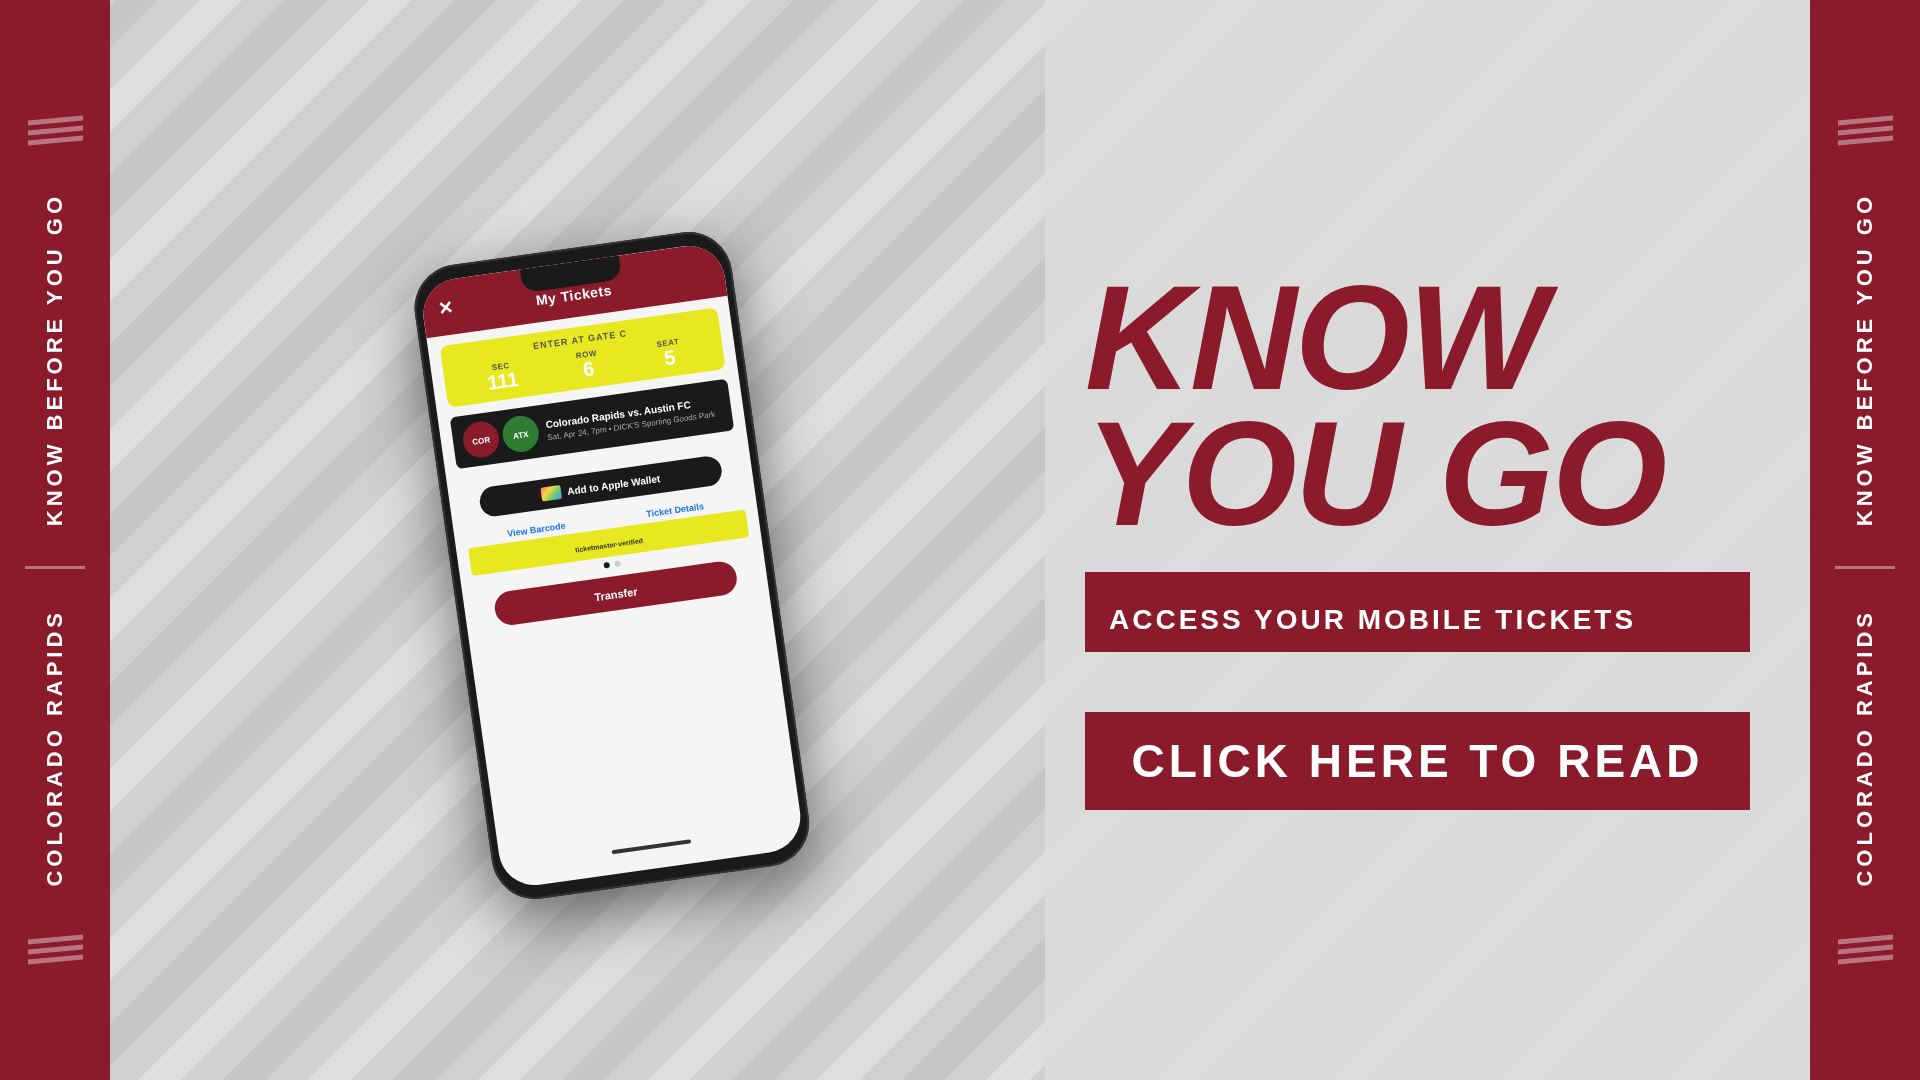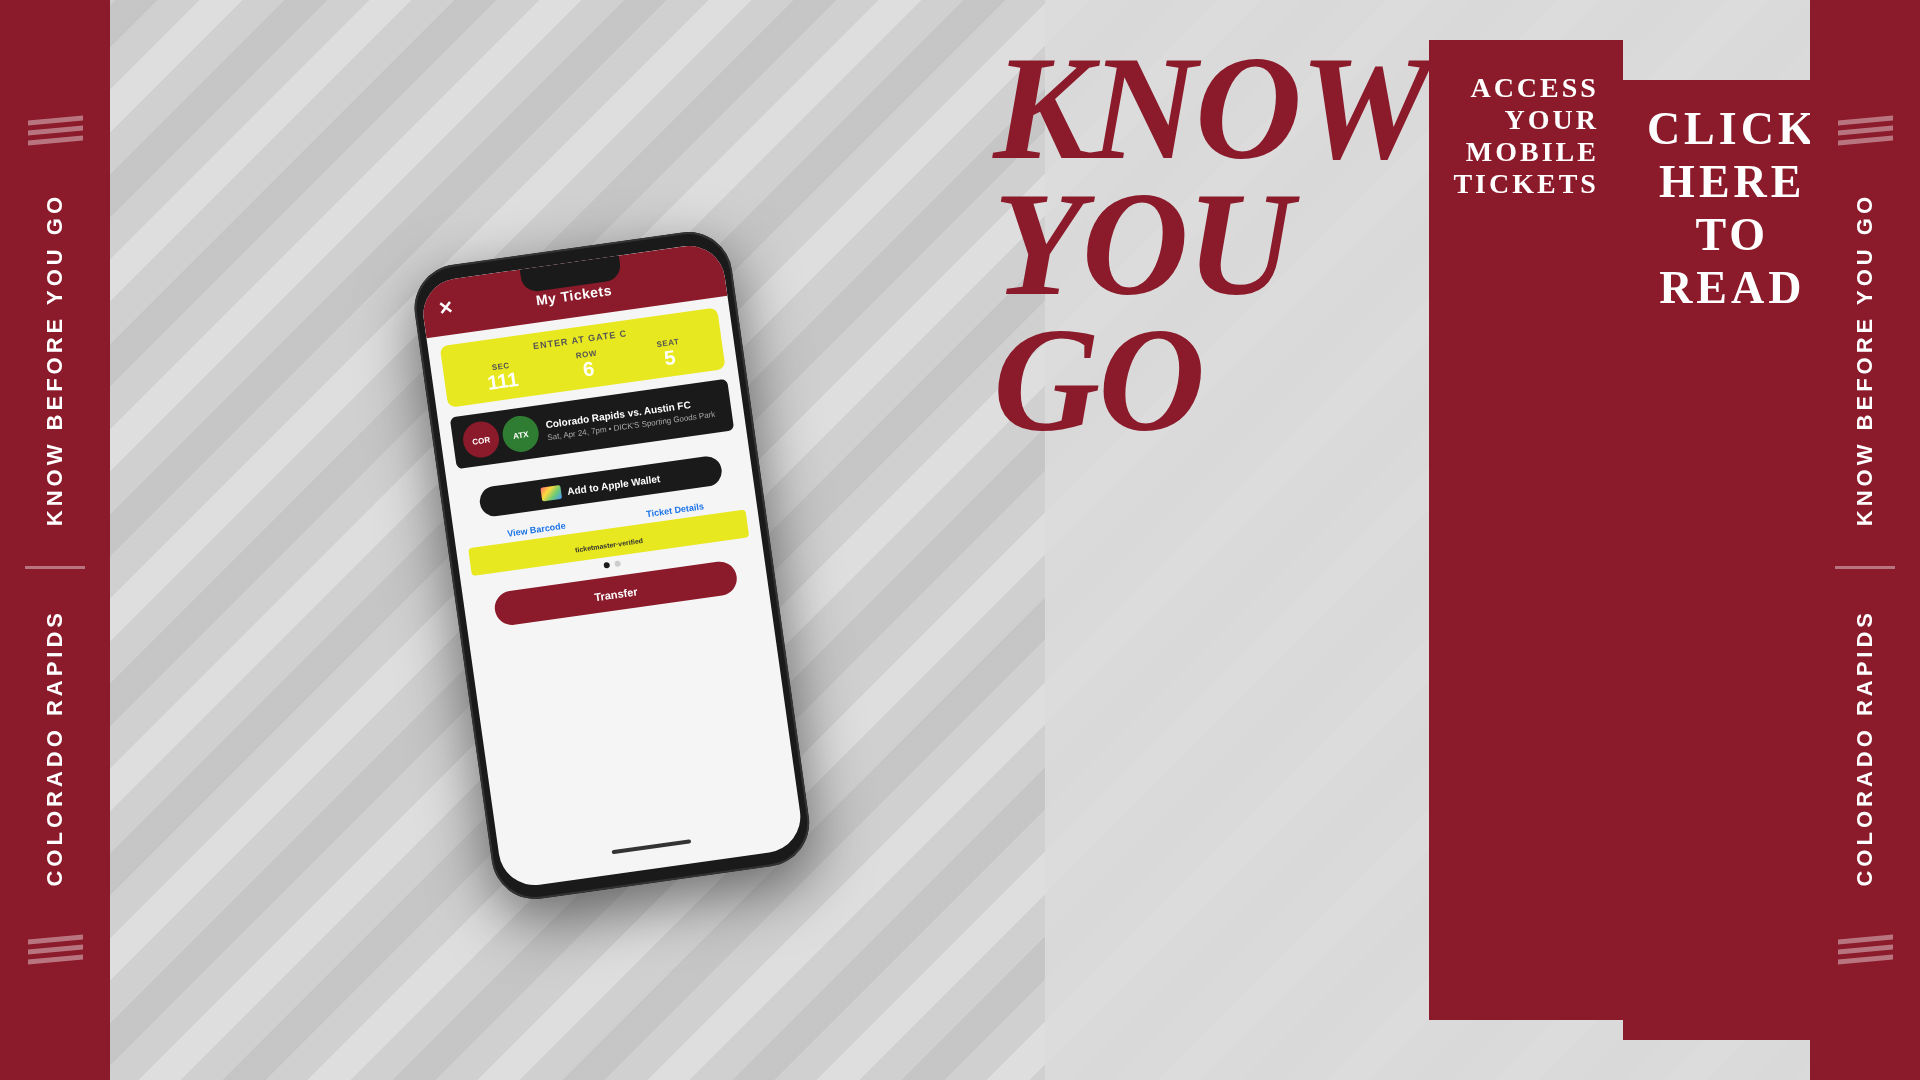--- a/index.html
+++ b/index.html
@@ -112,25 +112,24 @@
       align-items: center;
       justify-content: center;
     }
 
     
     .text-section {
       width: 45%;
       height: 100%;
       position: relative;
       display: flex;
-      flex-direction: row;
+      flex-direction: column;
       justify-content: center;
       padding: 40px 60px 40px 40px;
       background: rgba(220, 220, 220, 0.85);
-      font-family: Liberation Serif, serif;
     }
 
     
     .phone-container {
       position: relative;
       width: 320px;
       height: 640px;
       transform: rotate(-8deg) translateX(30px) translateY(30px);
     }
 
@@ -420,21 +419,21 @@
       padding: 16px 24px;
       margin-bottom: 20px;
     }
 
     .subtitle-text {
       color: white;
       font-size: 28px;
       font-weight: 900;
       letter-spacing: 3px;
       text-transform: uppercase;
-      text-align: right;
+      text-align: left;
       margin-top: 16px;
     }
 
     .cta-bar {
       background: #8B1A2A;
       padding: 22px 24px;
       margin-top: 40px;
     }
 
     .cta-text {

